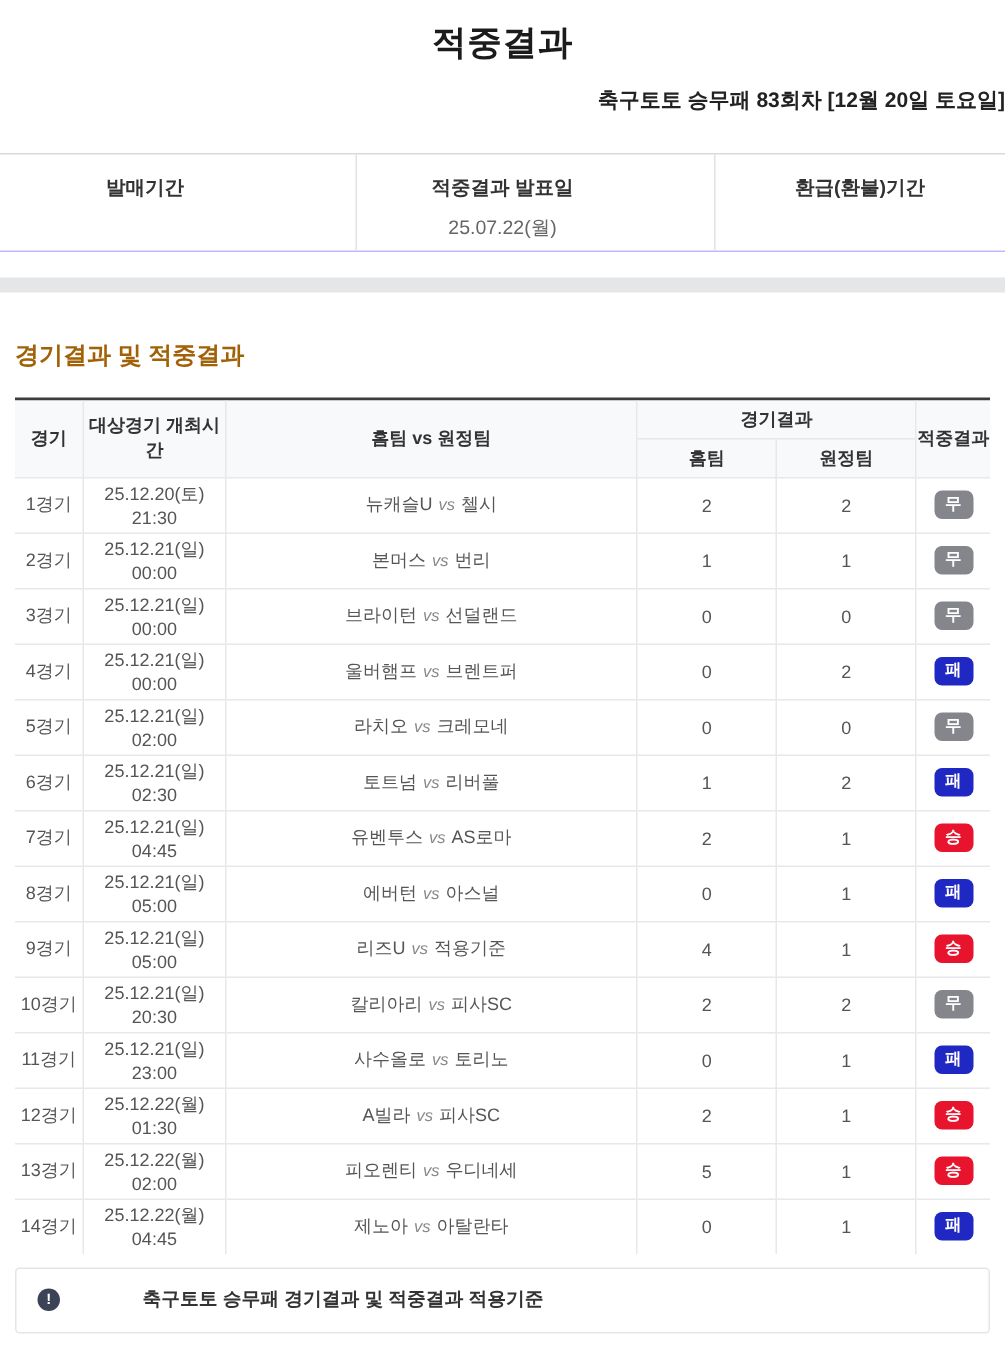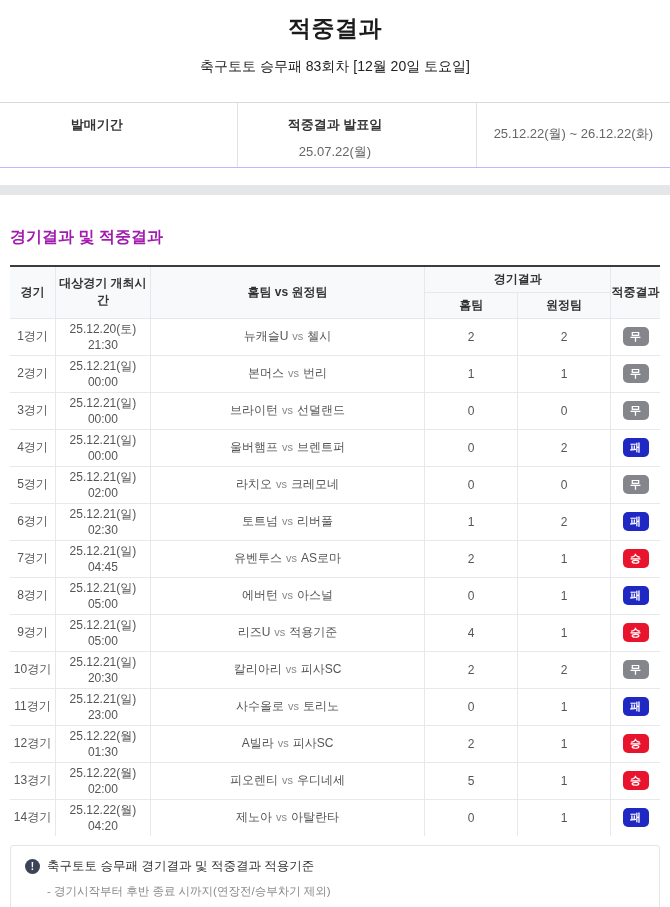--- a/index.html
+++ b/index.html
@@ -8,42 +8,42 @@
     width: 670px; height: 907px; overflow: hidden;
     font-family: "Liberation Sans", "DejaVu Sans", sans-serif;
     color: #222;
   }
   
   .page-title {
     margin-top: 13px; text-align: center;
     font-size: 23px; font-weight: bold; color: #1b1b1b; letter-spacing: 0.5px;
   }
   .page-subtitle {
-    margin-top: 14px; text-align: center;
-    font-size: 14px; font-weight: normal; color: #222;
+    margin-top: 14px; text-align: right;
+    font-size: 14px; font-weight: bold; color: #222;
   }
   
   .info-bar {
     margin-top: 26px;
     border-top: 1px solid #d9d9d9; border-bottom: 1px solid #c4b5fd;
     display: flex; height: 66px;
   }
   .info-cell {
     flex: 1 1 0; text-align: center; padding-top: 13px;
   }
   .info-cell + .info-cell { border-left: 1px solid #e2e2e2; margin-left: 44px; }
   .info-label { font-size: 13px; font-weight: bold; color: #333; }
   .info-value { margin-top: 9px; font-size: 13px; color: #666; }
   
   .section-divider {
     margin-top: 17px; height: 10px; background: #e5e6e8;
   }
   
   .section-title {
-    margin: 32px 10px 0; font-size: 16px; font-weight: bold; color: #a21caf;
+    margin: 32px 10px 0; font-size: 16px; font-weight: bold; color: #a16207;
   }
   
   .table-wrap { margin: 17px 10px 0; border-top: 2px solid #3c3c3c; }
   table.results {
     width: 100%; border-collapse: collapse; border-style: hidden;
     table-layout: fixed;
   }
   table.results th, table.results td {
     border: 1px solid #e6e8ec; text-align: center; vertical-align: middle;
   }
@@ -52,60 +52,60 @@
     height: 25px;
   }
   table.results thead tr.sub th { height: 26px; }
   table.results td { height: 37px; font-size: 12px; color: #555; }
   col.c-game  { width: 7%; }
   col.c-time  { width: 14.6%; }
   col.c-teams { width: 42.2%; }
   col.c-home  { width: 14.3%; }
   col.c-away  { width: 14.3%; }
   col.c-hit   { width: 7.6%; }
-  .vs { color: #888; font-size: 11px; padding: 0 4px; }
+  .vs { color: #888; font-size: 11px; padding: 0 4px; font-style: italic; }
   
   .badge {
     display: inline-block; min-width: 26px; height: 19px; line-height: 19px;
     padding: 0 5px; border-radius: 5px;
     color: #fff; font-size: 11px; font-weight: bold;
   }
   .badge.draw { background: var(--draw, #84868c); }
   .badge.win  { background: var(--win,  #e8132c); }
   .badge.lose { background: var(--lose, #2028c4); }
   
   .footnote {
     margin: 9px 10px 0; border: 1px solid #e5e5e5; border-radius: 3px;
     padding: 12px 14px 13px; background: #fff;
   }
   .footnote-title { display: flex; align-items: center; }
   .info-icon {
     width: 15px; height: 15px; border-radius: 50%; background: #3d4356;
     color: #fff; font-size: 10px; font-weight: bold; line-height: 15px;
     text-align: center; margin-right: 7px; flex: 0 0 auto;
   }
-  .footnote-title-text { font-size: 12.5px; font-weight: normal; color: #333; }
+  .footnote-title-text { font-size: 12.5px; font-weight: bold; color: #333; margin-left: 48px; }
   .footnote-note { margin-top: 9px; padding-left: 22px; font-size: 11.5px; color: #888; }
 </style>
 </head>
 <body>
 
 <h1 class="page-title">적중결과</h1>
 <div class="page-subtitle">축구토토 승무패 83회차 [12월 20일 토요일]</div>
 
 <div class="info-bar">
   <div class="info-cell">
     <div class="info-label">발매기간</div>
   </div>
   <div class="info-cell">
     <div class="info-label">적중결과 발표일</div>
     <div class="info-value">25.07.22(월)</div>
   </div>
   <div class="info-cell">
-    <div class="info-value">25.12.22(월) ~ 26.12.22(화)</div>
+    <div class="info-label">환급(환불)기간</div>
   </div>
 </div>
 
 <div class="section-divider"></div>
 
 <h2 class="section-title">경기결과 및 적중결과</h2>
 
 <div class="table-wrap">
   <table class="results">
     <colgroup>
@@ -281,33 +281,32 @@
       <span>피오렌티</span><span class="vs">vs</span><span>우디네세</span>
     </td>
     <td>5</td>
     <td>1</td>
     <td>
       <span class="badge win">승</span>
     </td>
   </tr>
         <tr>
     <td>14경기</td>
-    <td>25.12.22(월) 04:20</td>
+    <td>25.12.22(월) 04:45</td>
     <td>
       <span>제노아</span><span class="vs">vs</span><span>아탈란타</span>
     </td>
     <td>0</td>
     <td>1</td>
     <td>
       <span class="badge lose">패</span>
     </td>
   </tr>
       </tbody>
   </table>
 </div>
 
 <div class="footnote">
   <div class="footnote-title">
     <span class="info-icon">!</span>
     <span class="footnote-title-text">축구토토 승무패 경기결과 및 적중결과 적용기준</span>
   </div>
-  <div class="footnote-note">- 경기시작부터 후반 종료 시까지(연장전/승부차기 제외)</div>
 </div>
 
 </body></html>

